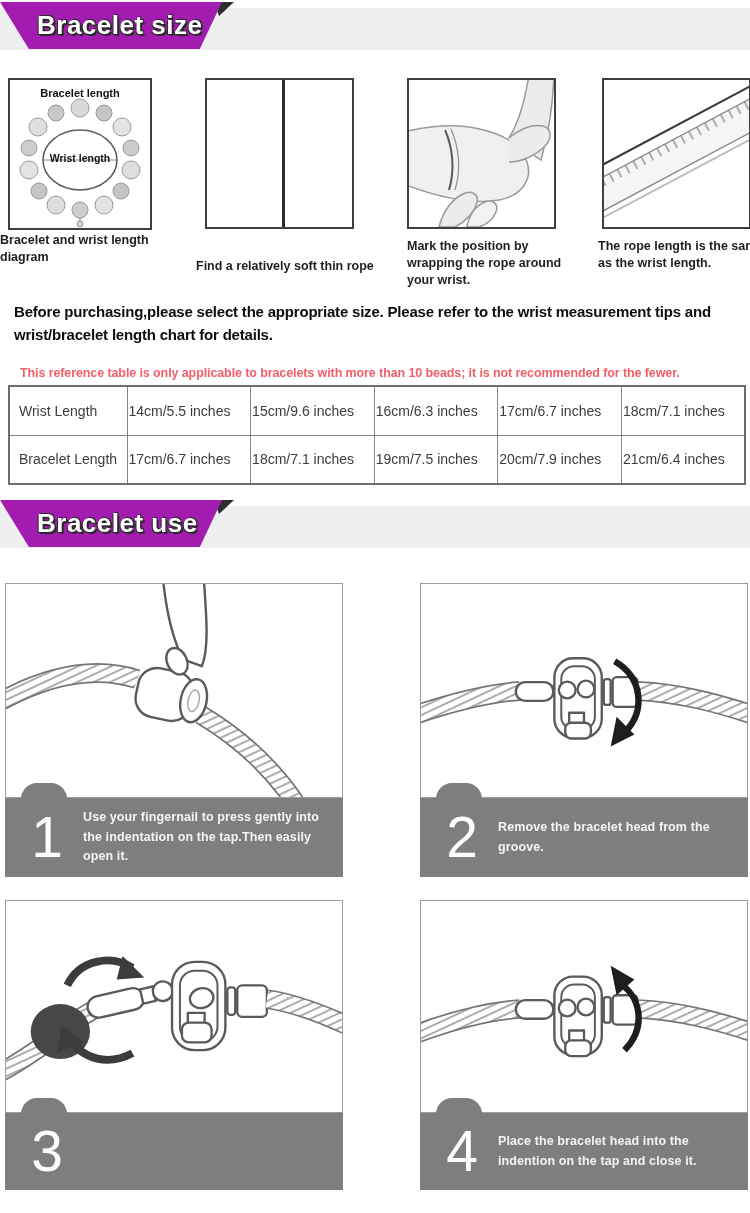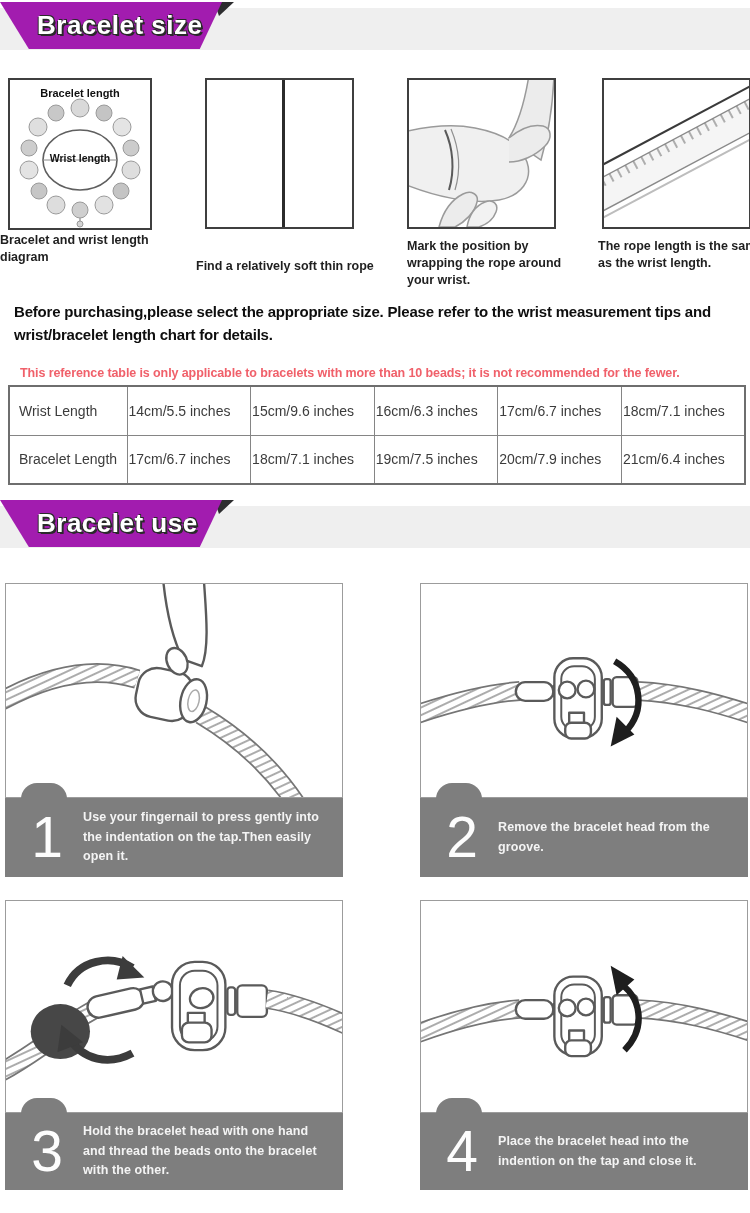--- a/index.html
+++ b/index.html
@@ -283,21 +283,20 @@
           <rect x="178" y="124" width="30" height="20" rx="7" class="outline" stroke-width="2"></rect>
           <rect x="224" y="88" width="8" height="28" rx="3" class="outline" stroke-width="2"></rect>
           <rect x="234" y="86" width="30" height="32" rx="5" class="outline"></rect>
           <path class="cable-edge" d="M 264 100 C 292 104 318 114 348 128"></path>
           <path class="cable-fill" d="M 264 100 C 292 104 318 114 348 128"></path>
         </svg>
       </div>
       <div class="panel-caption" style="width:338px; height:77px;">
         <span class="bump"></span>
         <span class="num">3</span>
-        <span class="ptxt">Hold the bracelet head with one hand and thread the beads onto the bracelet with the other.</span>
       </div>
     </div>
 
     <div class="panel" style="left:420px; top:900px; width:328px;">
       <div class="panel-figure" style="width:326px; height:211px;">
         <svg viewBox="0 0 330 215" preserveAspectRatio="none">
           <path class="cable-edge" d="M -12 138 C 35 120 70 112 100 110"></path>
           <path class="cable-fill" d="M -12 138 C 35 120 70 112 100 110"></path>
           <path class="cable-edge" d="M 219 110 C 262 112 300 122 342 136"></path>
           <path class="cable-fill" d="M 219 110 C 262 112 300 122 342 136"></path>

